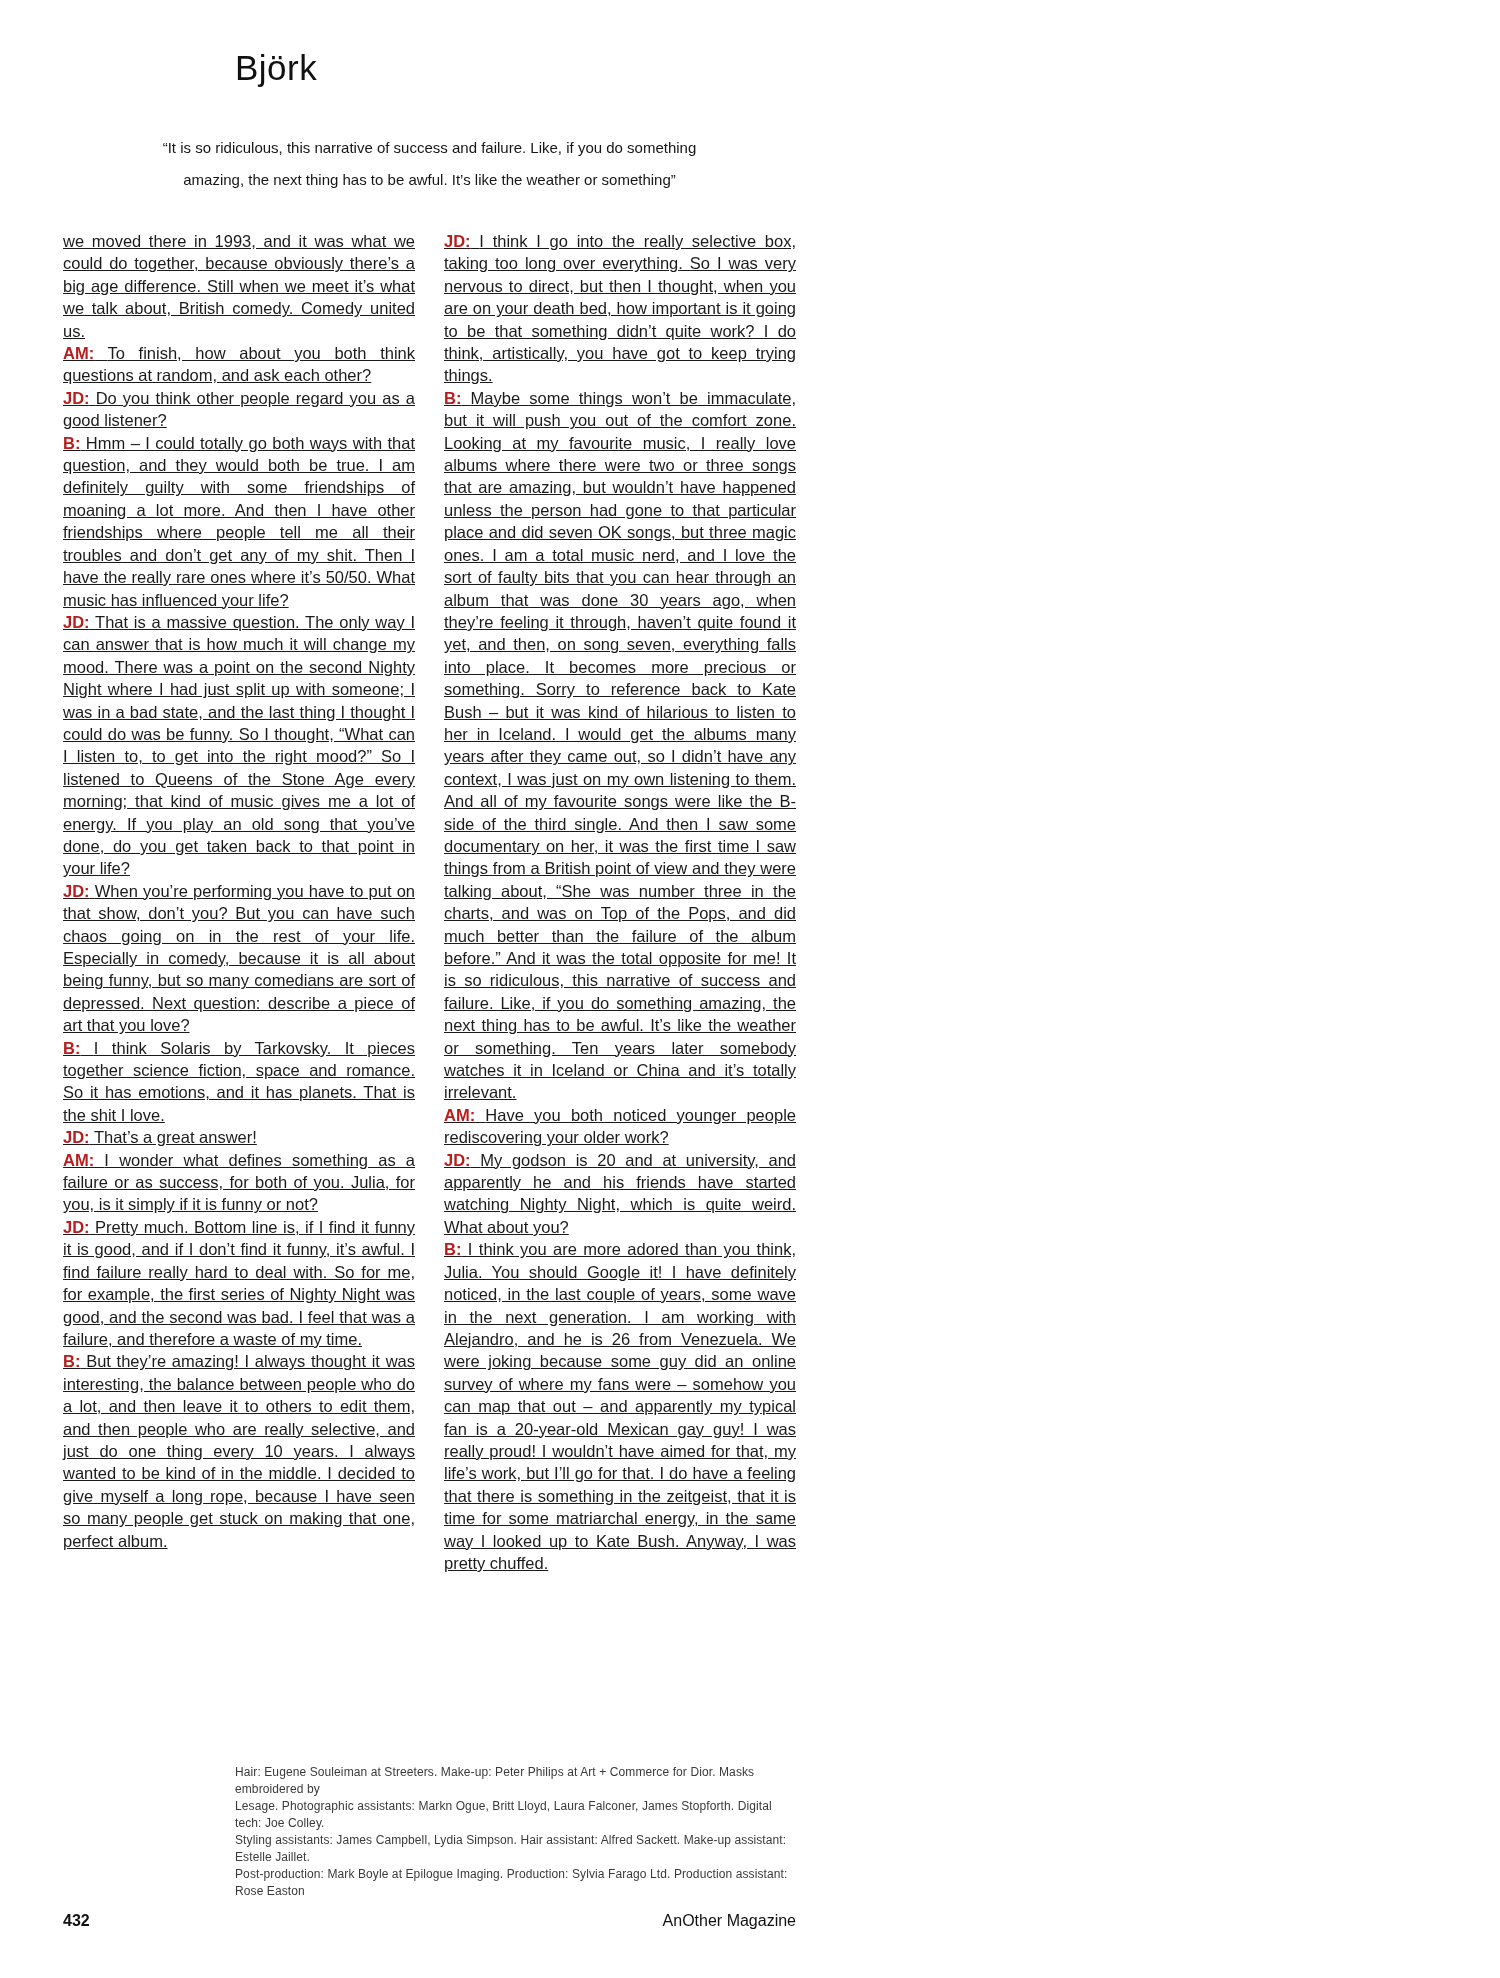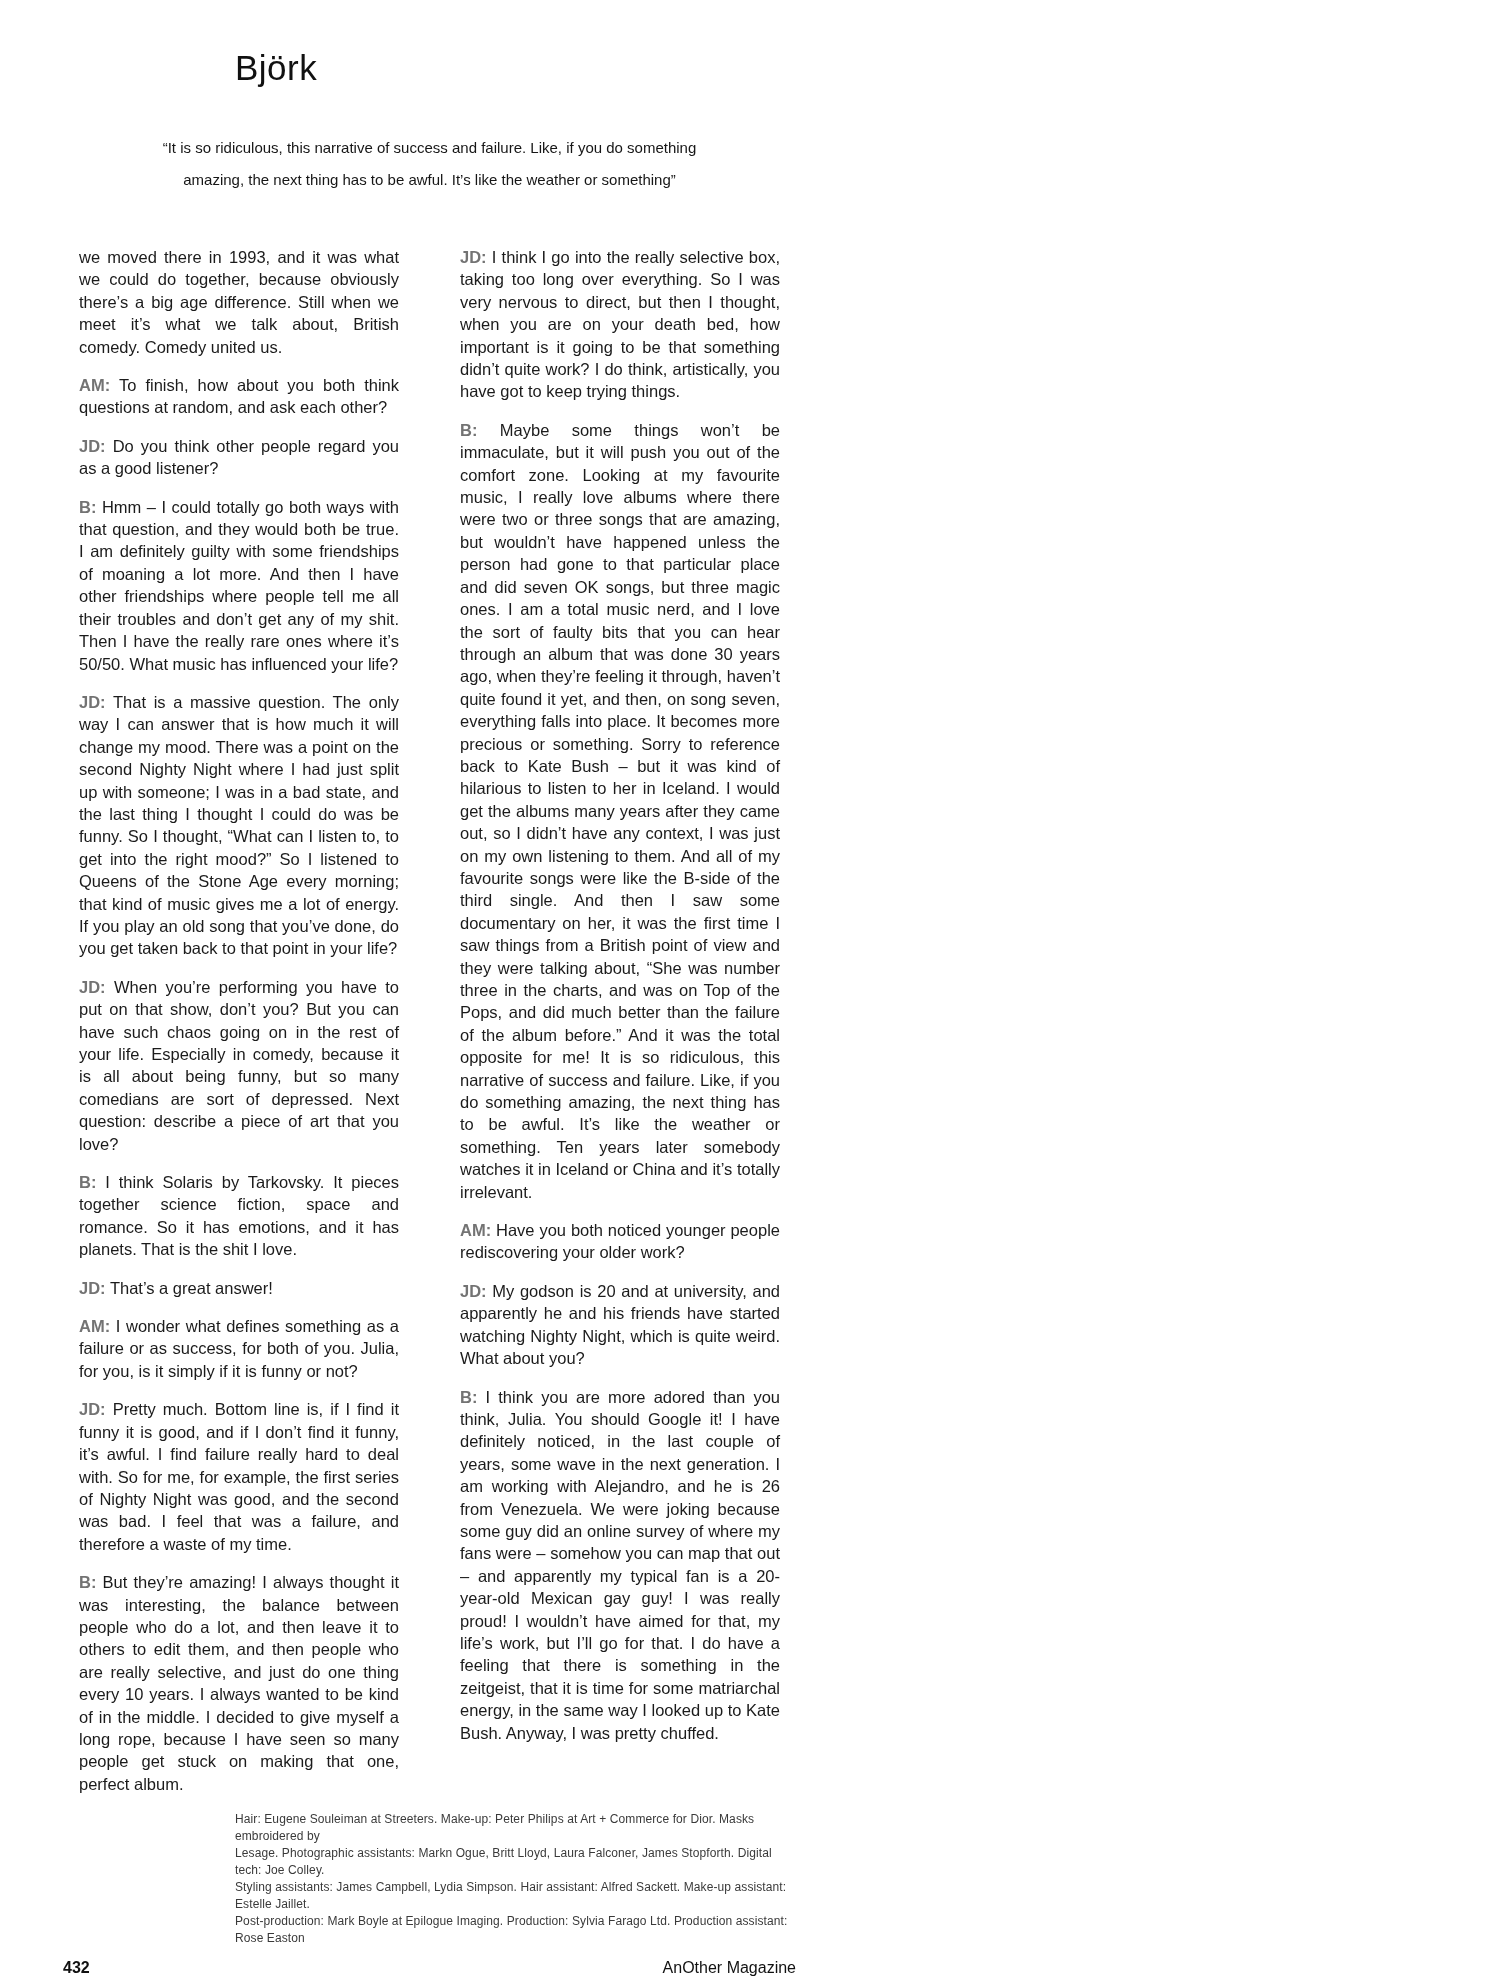--- a/index.html
+++ b/index.html
@@ -36,22 +36,22 @@
     display: flex;
     gap: 29px;
   }
   .col {
     width: 494px;
     font-size: 16.5px;
     line-height: 22.4px;
     text-align: justify;
     color: #1b1b1b;
   }
-  .para { margin: 16px; }
-  .spk { font-weight: bold; color: #737373; }
+  .para { margin: 0; text-decoration: underline; }
+  .spk { font-weight: bold; color: #b91c1c; }
   .credits {
     margin-top: auto;
     margin-left: 172px;
     font-size: 12px;
     line-height: 17px;
     color: #3a3a3a;
     letter-spacing: 0.1px;
   }
   .credits .credit-line { display: block; }
   .footer {

